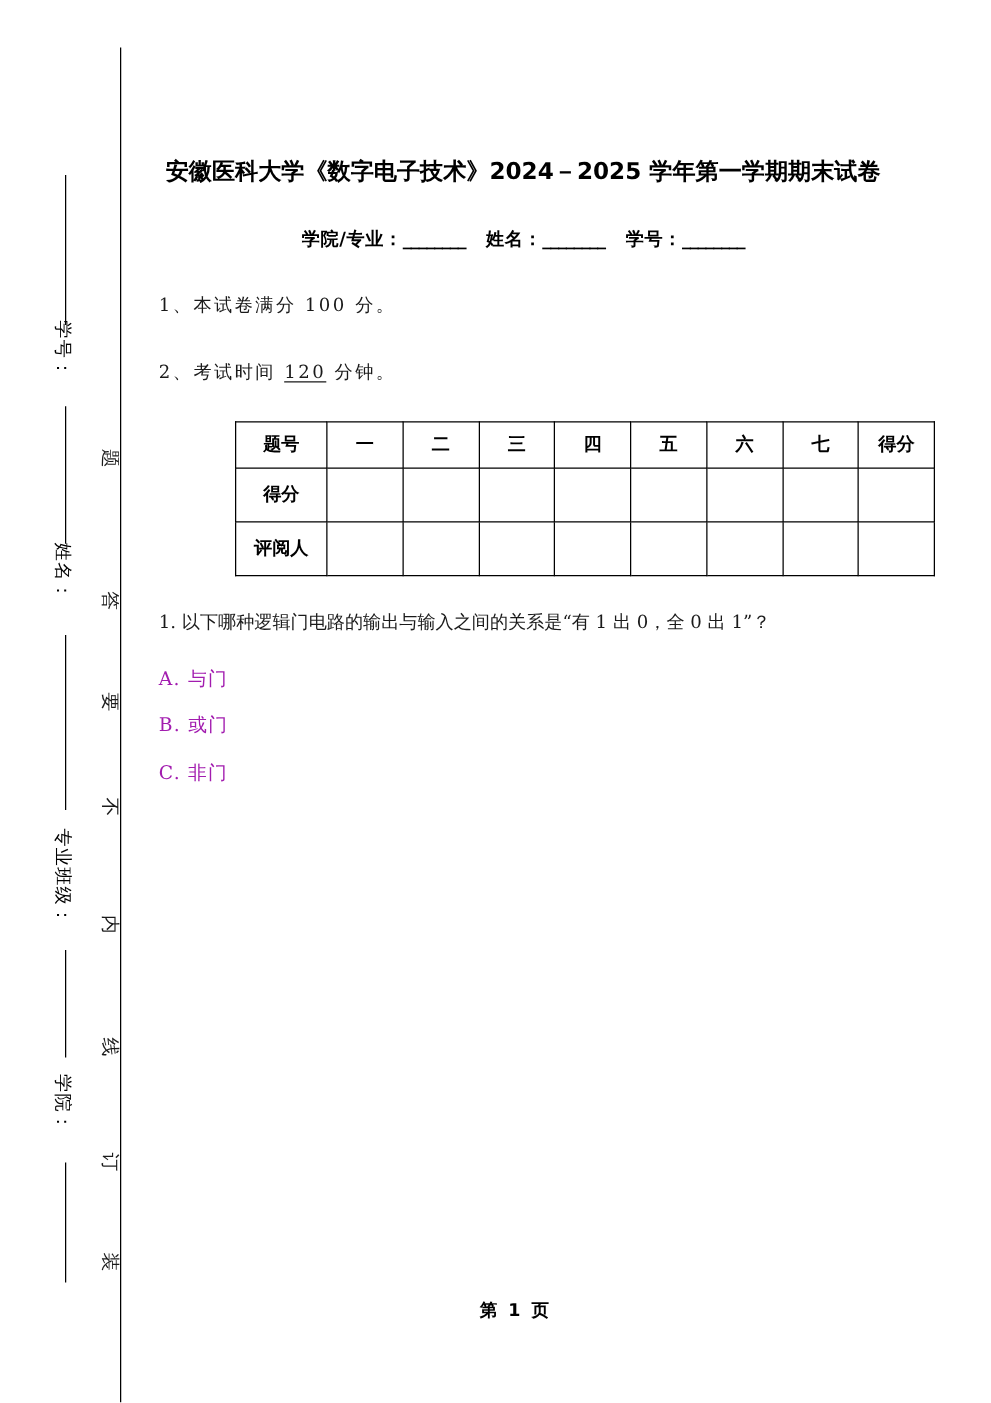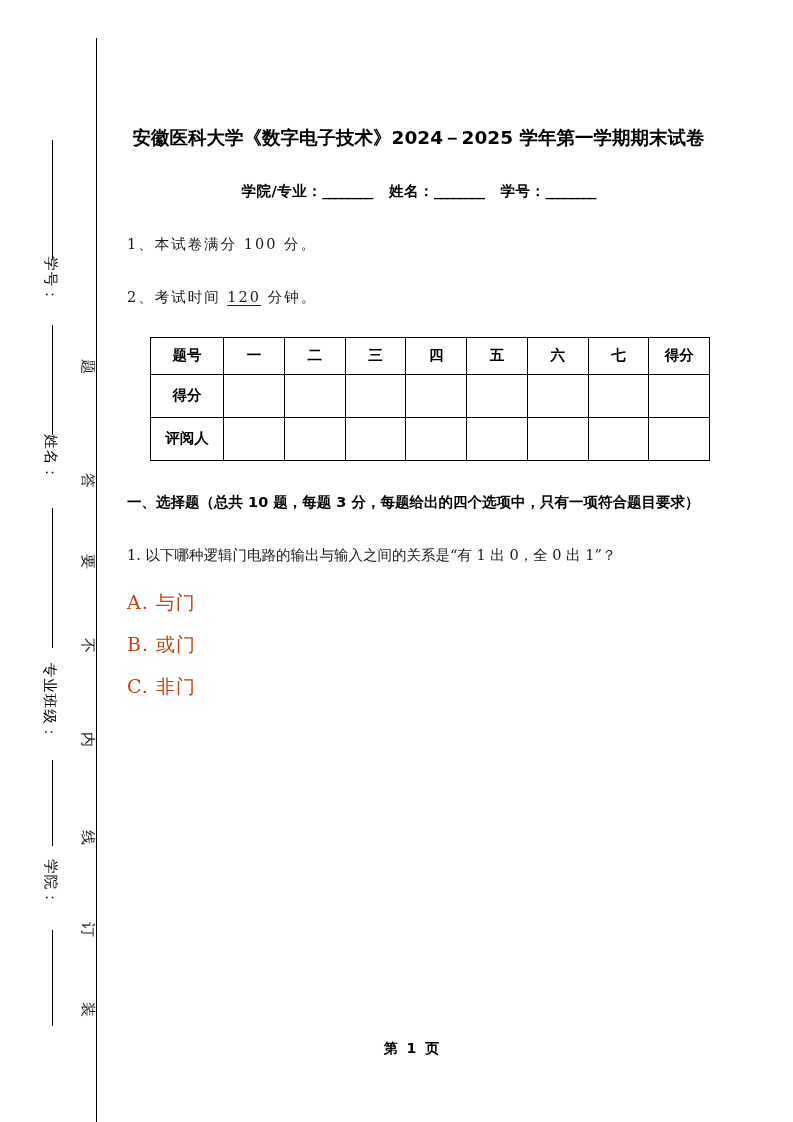--- a/index.html
+++ b/index.html
@@ -129,20 +129,21 @@
 
   
   #score-table-wrap {
     padding-top: 30px;
     padding-left: 23px;
   }
   table#score-table {
     border-collapse: collapse;
     width: 560px;
     table-layout: fixed;
+    margin-left: 38px;
   }
   table#score-table td {
     border: 1px solid #000000;
     height: 34px;
     text-align: center;
     vertical-align: middle;
     font-size: 14.5px;
     font-weight: bold;
     font-family: "DejaVu Sans", "Liberation Sans", sans-serif;
   }
@@ -165,23 +166,23 @@
     padding-top: 22px;
     font-size: 14.5px;
     line-height: 2.15;
     color: #1a1a1a;
     text-align: justify;
     text-justify: inter-character;
   }
   .option {
     margin: 0;
     padding-top: 21px;
-    font-size: 19px;
+    font-size: 15px;
     line-height: 1.1;
-    color: #c2410c;
+    color: #a21caf;
     letter-spacing: 1px;
   }
 
   #page-footer {
     position: absolute;
     left: 16px;
     top: 1040px;
     width: 793px;
     text-align: center;
     font-size: 14px;
@@ -274,21 +275,20 @@
           <td></td>
           <td></td>
           <td></td>
           <td></td>
           <td></td>
         </tr>
       </tbody>
     </table>
   </div>
 
-  <p class="section-heading">一、选择题（总共 10 题，每题 3 分，每题给出的四个选项中，只有一项符合题目要求）</p>
 
   <p class="question-stem">1. 以下哪种逻辑门电路的输出与输入之间的关系是“有 1 出 0，全 0 出 1”？</p>
 
   <p class="option">A. 与门</p>
   <p class="option">B. 或门</p>
   <p class="option">C. 非门</p>
 
 </div>
 
 <div id="page-footer">第 1 页</div>

